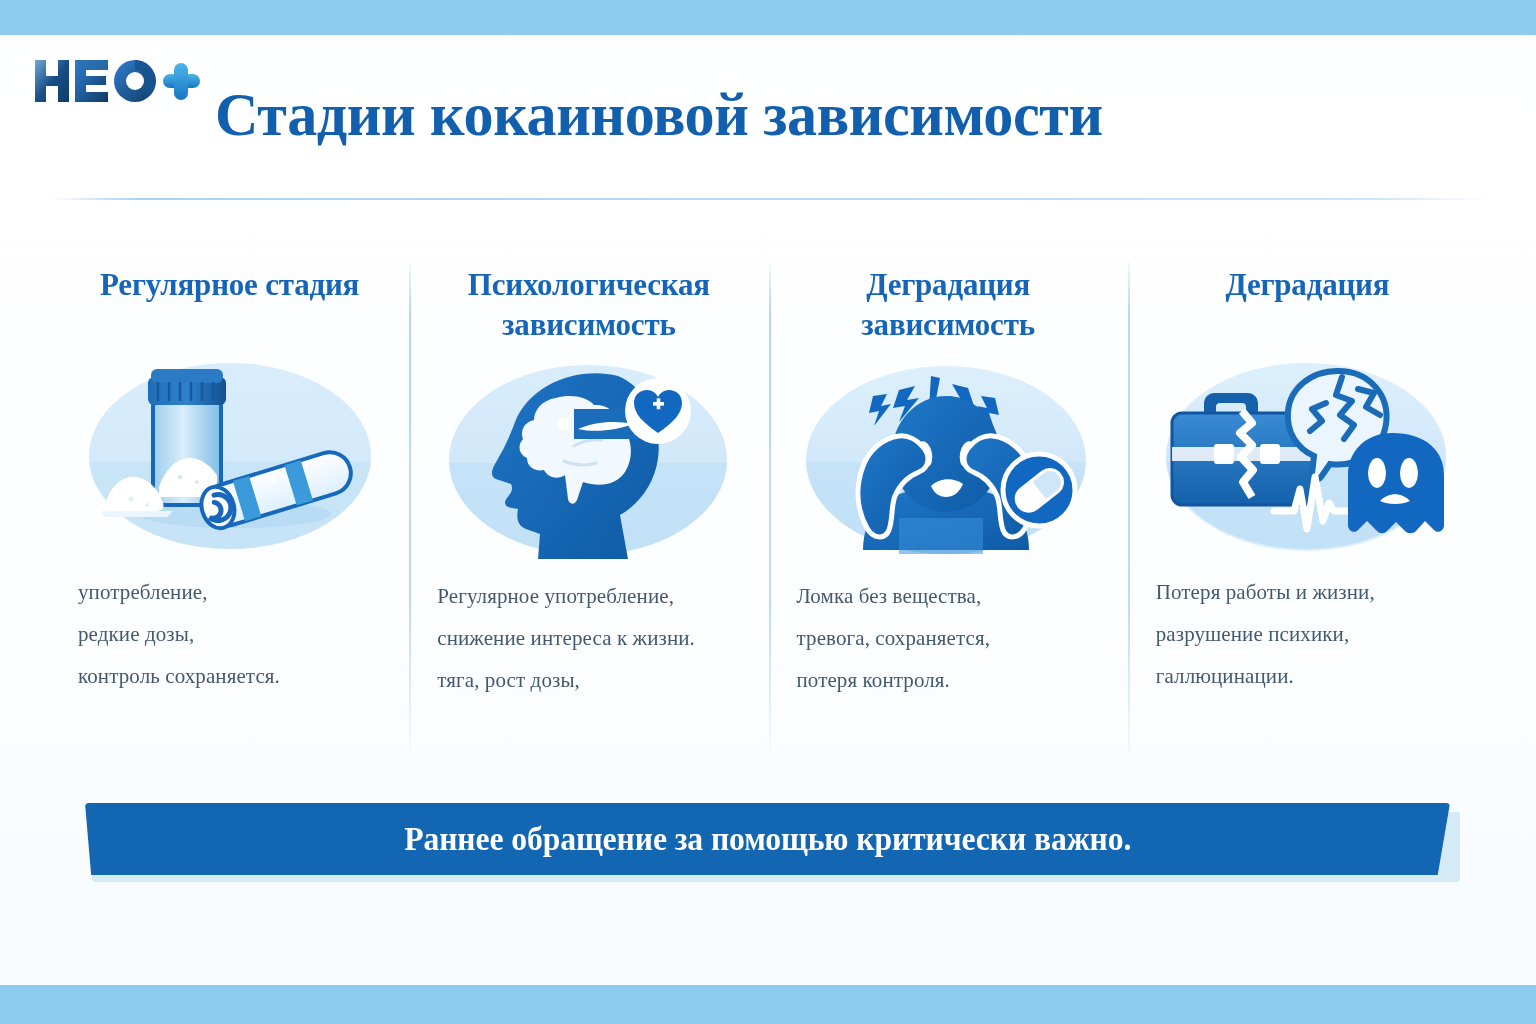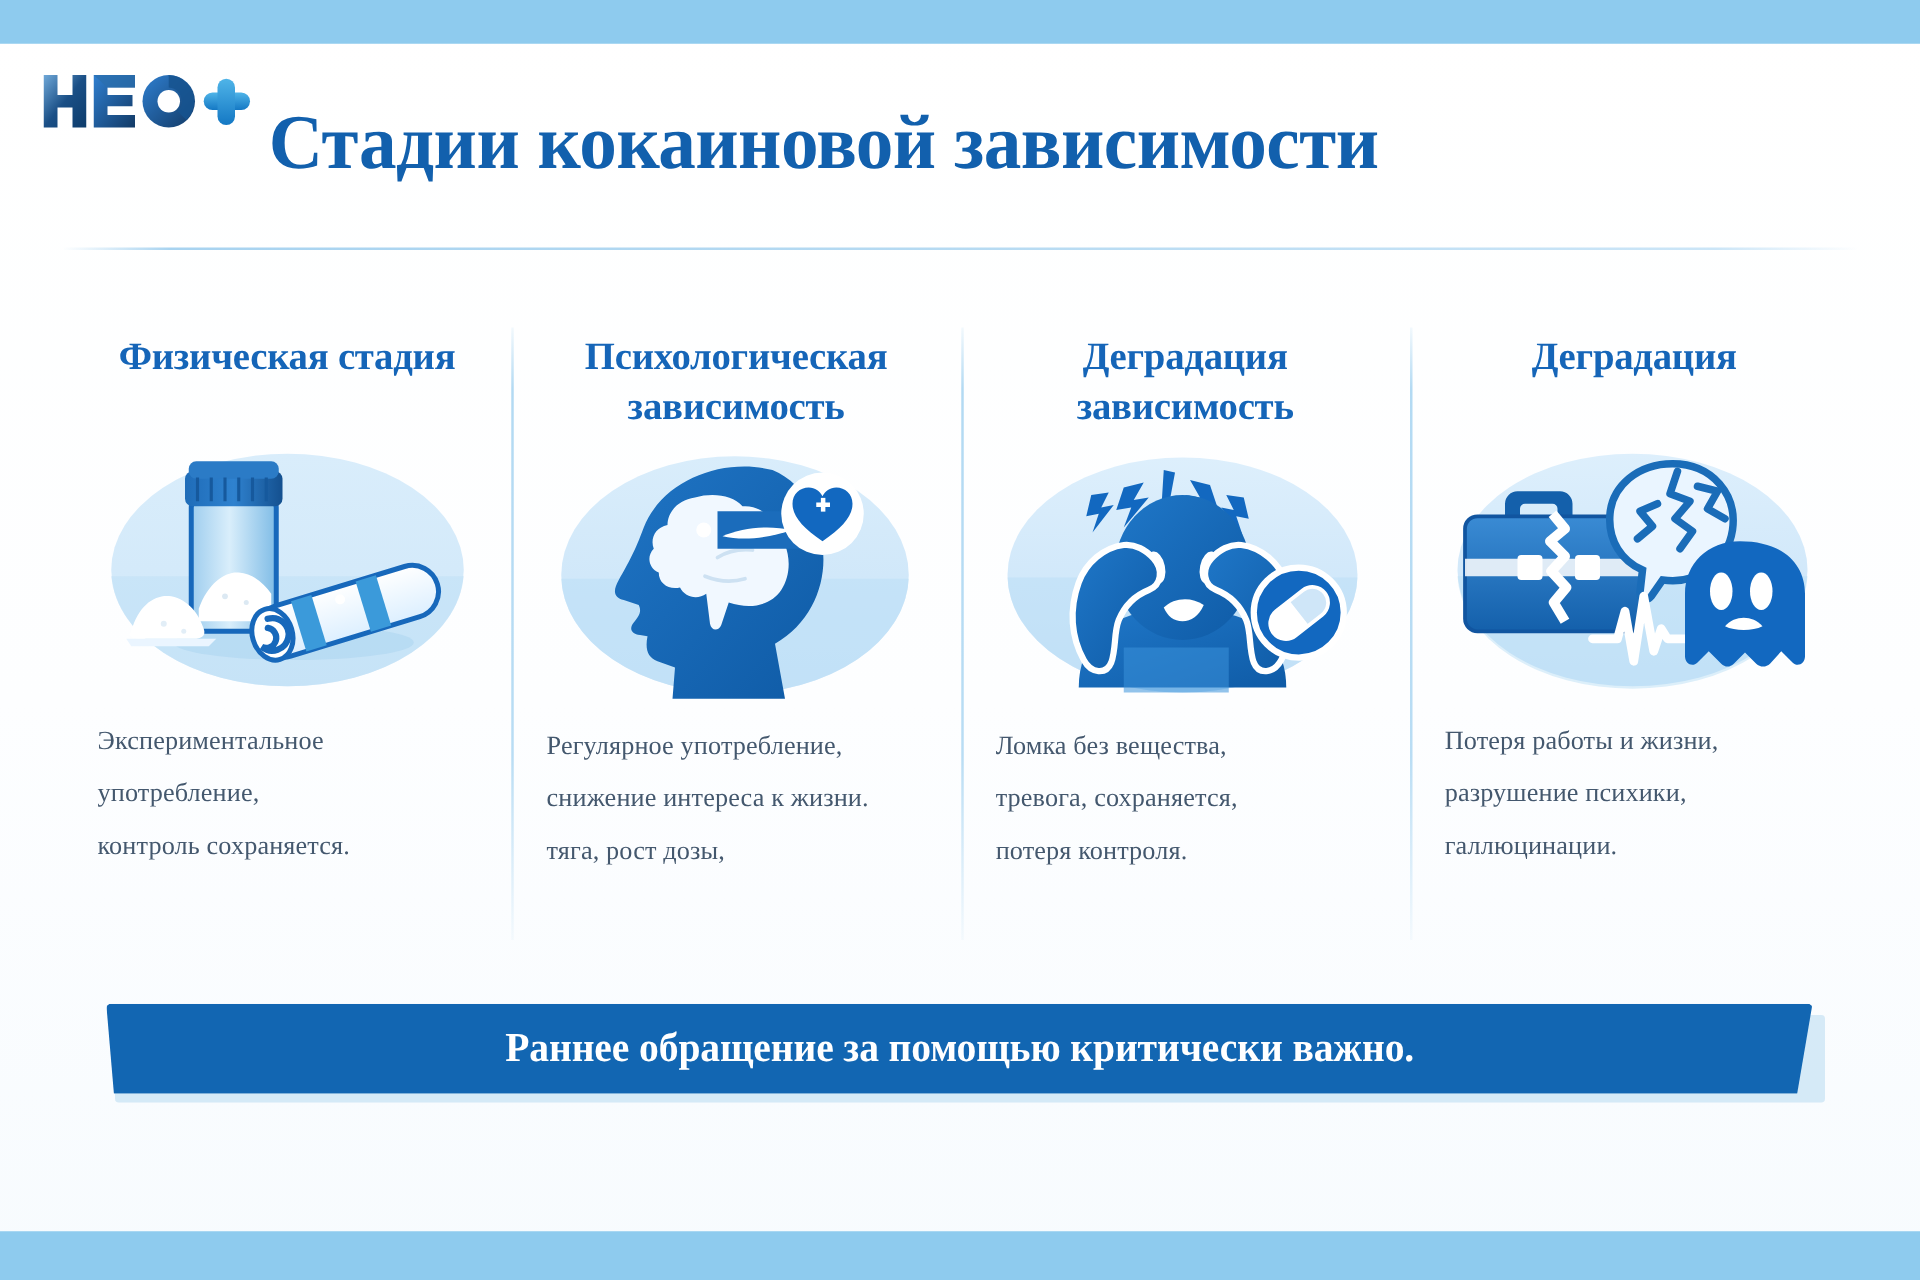--- a/index.html
+++ b/index.html
@@ -188,21 +188,21 @@
       <rect x="147" y="11" width="14" height="37" rx="7" fill="url(#lg3)"></rect>
     </svg>
   </div>
 
   <div class="title">Стадии кокаиновой зависимости</div>
   <div class="title-rule"></div>
 
   <div class="columns">
 
     <div class="col">
-      <div class="col-head">Физическая стадия</div>
+      <div class="col-head">Регулярное стадия</div>
       <div class="col-art">
         <span>
         <svg width="290" height="215" viewBox="0 0 290 215" aria-hidden="true">
           <defs>
             <linearGradient id="s1bg" x1="0" y1="0" x2="0" y2="1">
               <stop offset="0" stop-color="#d9edfb"></stop>
                   <stop offset="1" stop-color="#cfe7f9"></stop>
             </linearGradient>
             <linearGradient id="jar" x1="0" y1="0" x2="1" y2="0">
               <stop offset="0" stop-color="#9ecdee"></stop>
@@ -251,22 +251,22 @@
             <rect x="152" y="120" width="17" height="42" fill="#3b9ada"></rect>
             <rect x="206" y="120" width="17" height="42" fill="#3b9ada"></rect>
             <circle cx="190" cy="130" r="4" fill="#ffffff"></circle>
             <ellipse cx="130" cy="141" rx="16" ry="21" fill="#ffffff" stroke="#1768bb" stroke-width="4"></ellipse>
             <path d="M130 128 a13 13 0 1 1 -11 20 a8 8 0 1 0 9 -13" fill="none" stroke="#1768bb" stroke-width="5" stroke-linecap="round"></path>
           </g>
         </svg>
         </span>
       </div>
       <div class="col-body">
-        <div>Экспериментальное</div>
         <div>употребление,</div>
+        <div>редкие дозы,</div>
         <div>контроль сохраняется.</div>
       </div>
     </div>
 
     <div class="col">
       <div class="col-head">Психологическая зависимость</div>
       <div class="col-art">
         <span>
         <svg width="285" height="215" viewBox="0 0 285 215" aria-hidden="true">
           <defs>

